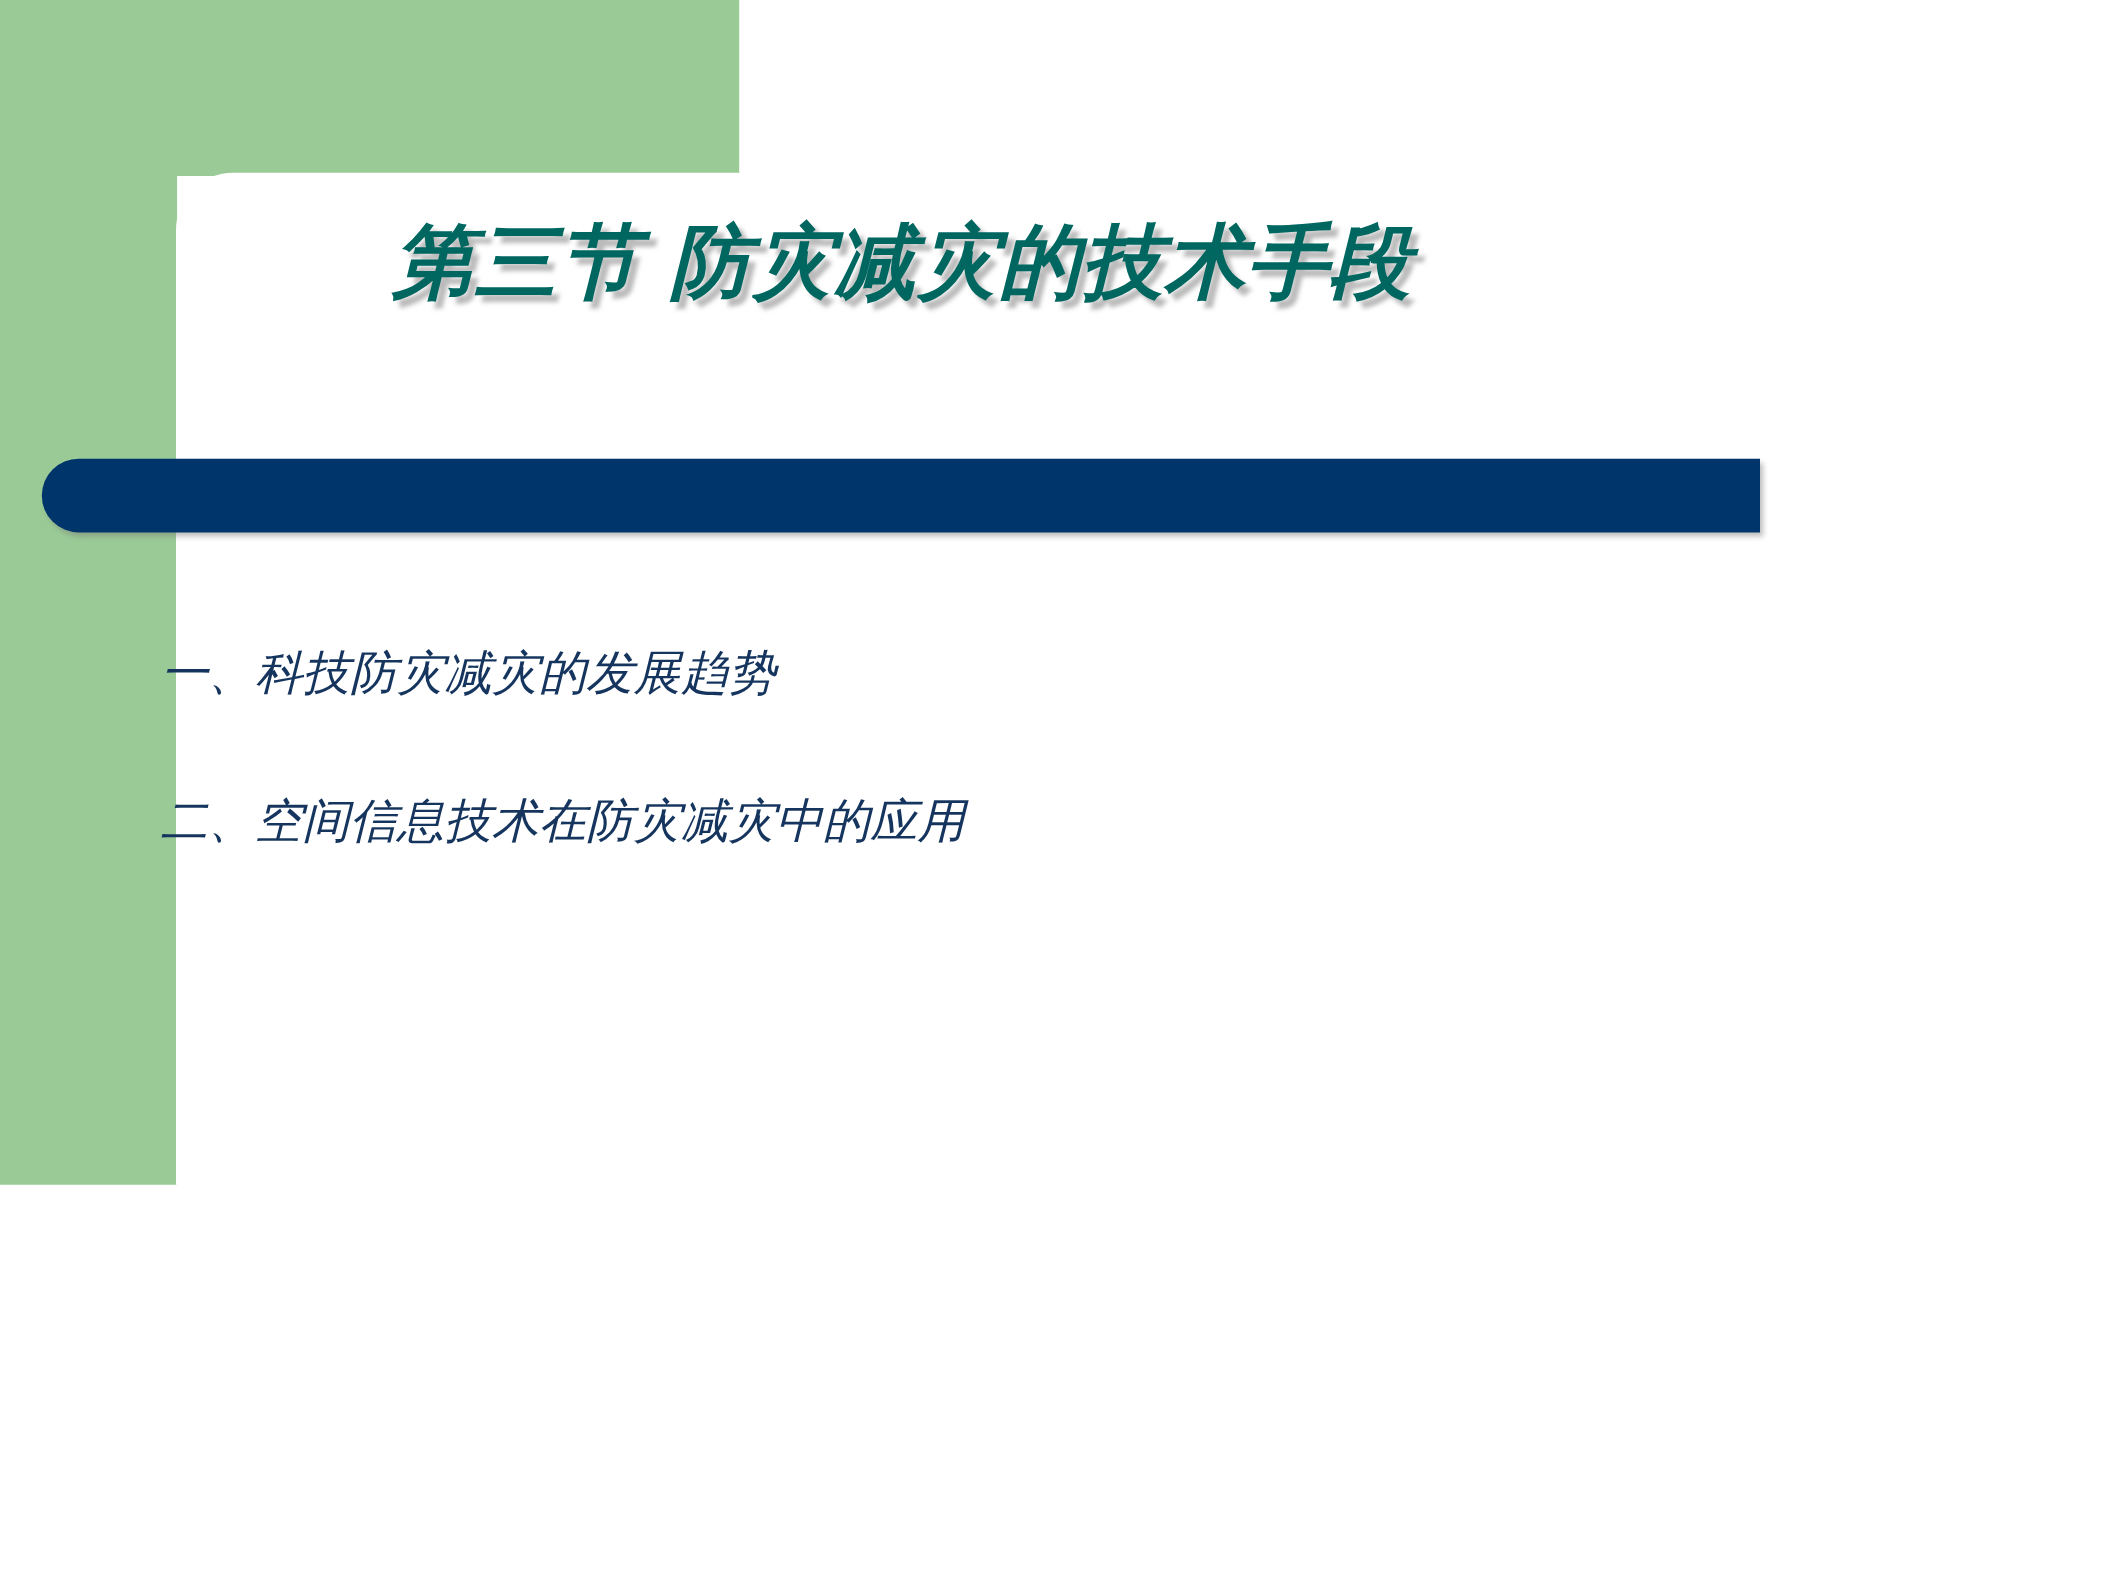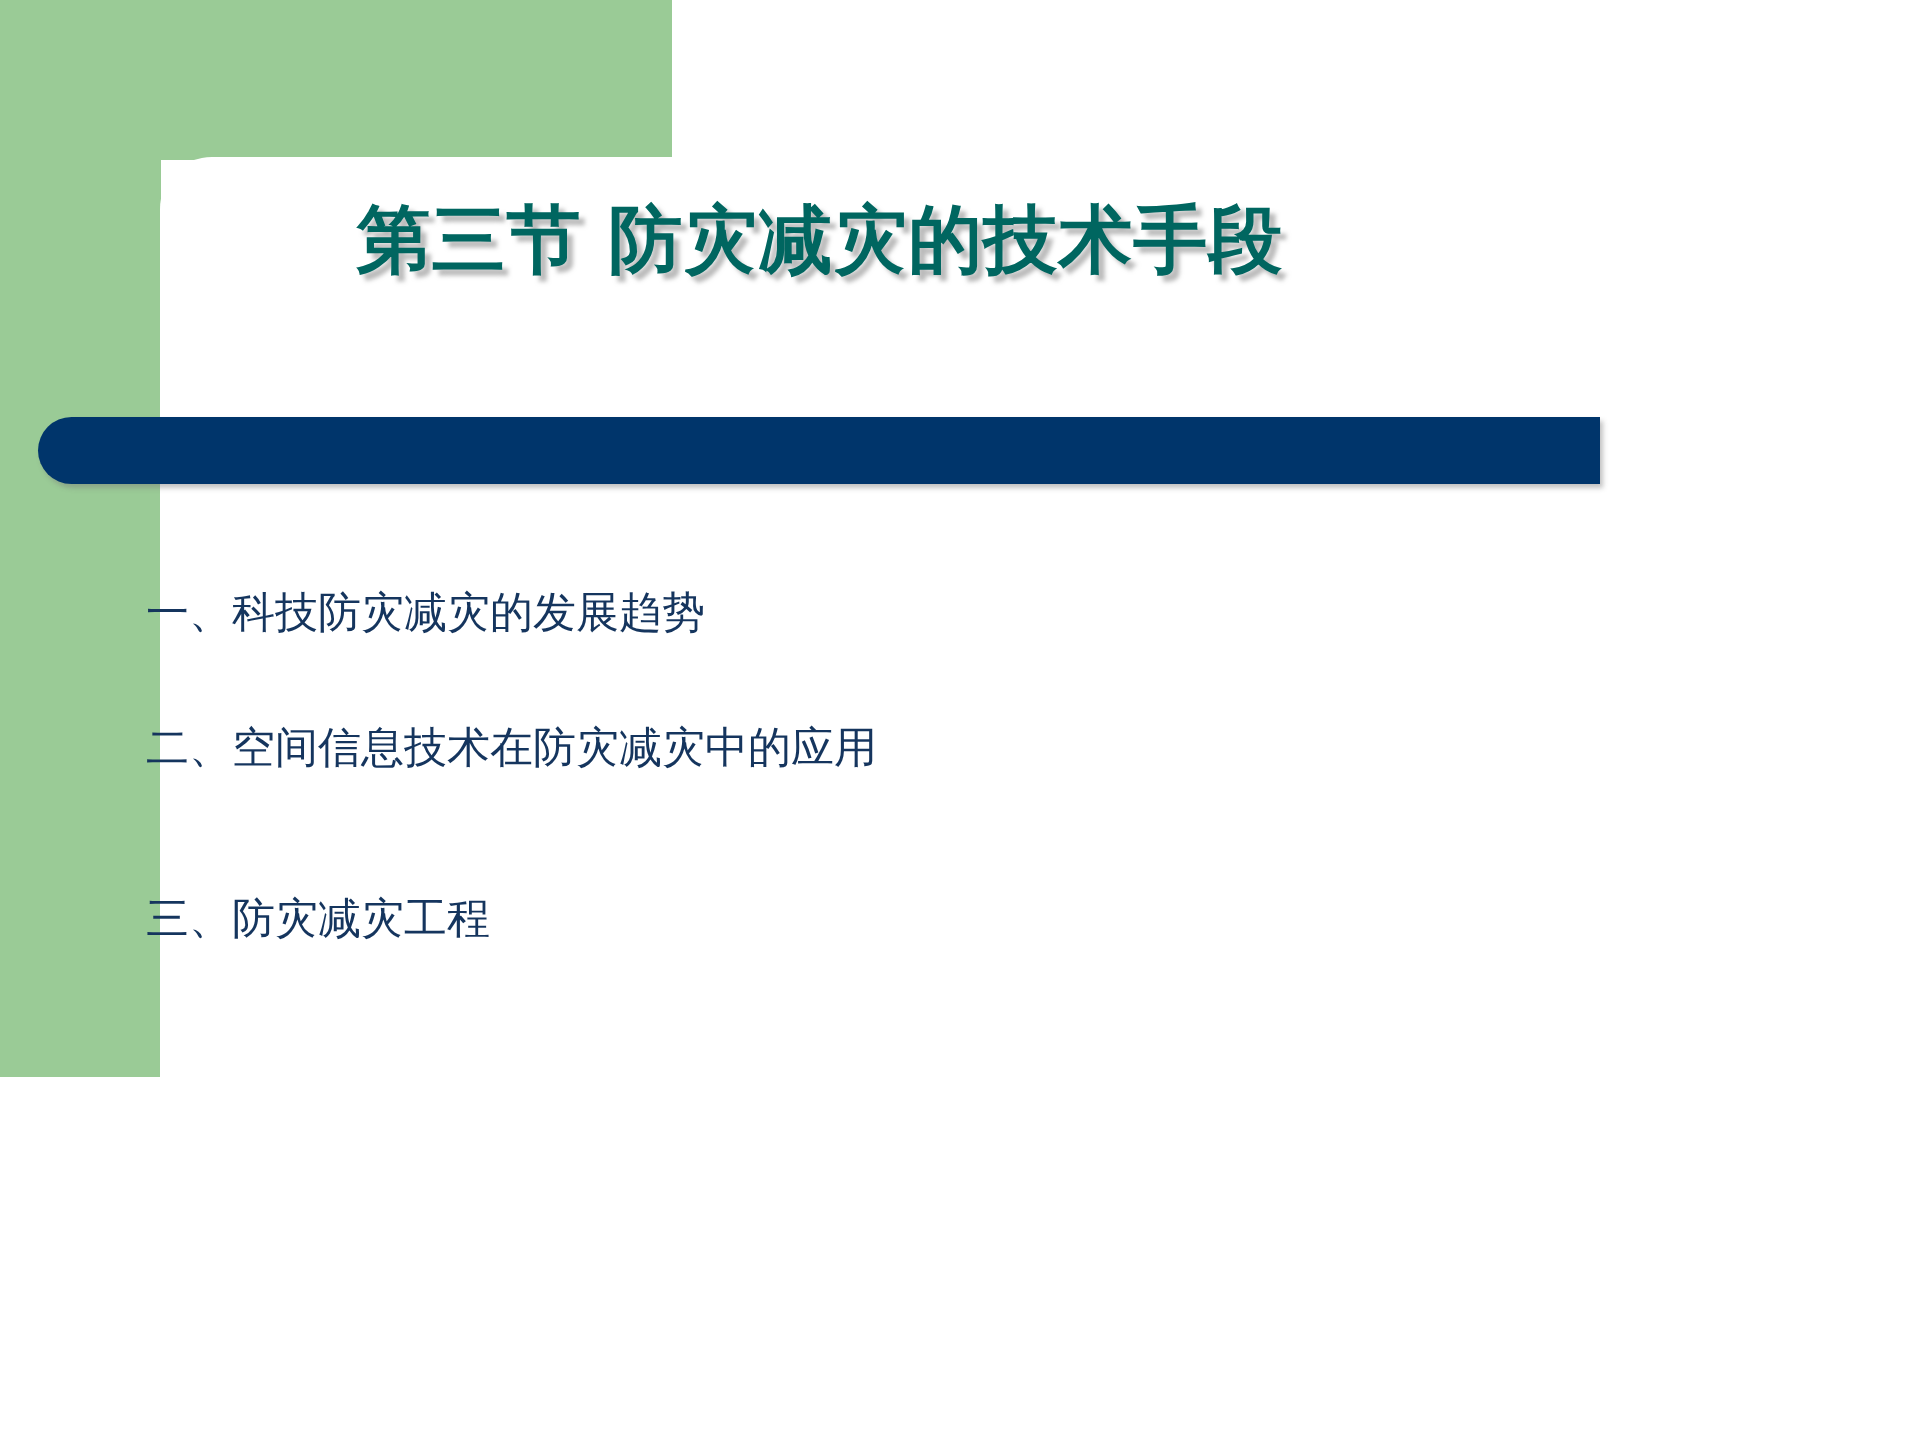--- a/index.html
+++ b/index.html
@@ -13,20 +13,21 @@
     font-family: "Liberation Sans", sans-serif;
     overflow: hidden;
   }
 
   #slide {
     position: relative;
     width: 1920px;
     height: 1077px;
     background: #ffffff;
     overflow: hidden;
+    font-style: italic;
   }
 
   
   .green-block-top {
     position: absolute;
     left: 0;
     top: 0;
     width: 672px;
     height: 160px;
     background: #9acb96;
@@ -121,18 +122,17 @@
   <div class="green-column-left"></div>
   <div class="white-panel"></div>
 
   <div class="slide-title">第三节 防灾减灾的技术手段</div>
 
   <div class="navy-bar"></div>
 
   <div class="body-list">
     <div class="body-item item-0">一、科技防灾减灾的发展趋势</div>
     <div class="body-item item-1">二、空间信息技术在防灾减灾中的应用</div>
-    <div class="body-item item-2">三、防灾减灾工程</div>
   </div>
 
   <div class="page-number">32</div>
 
 </div>
 
 </body></html>

